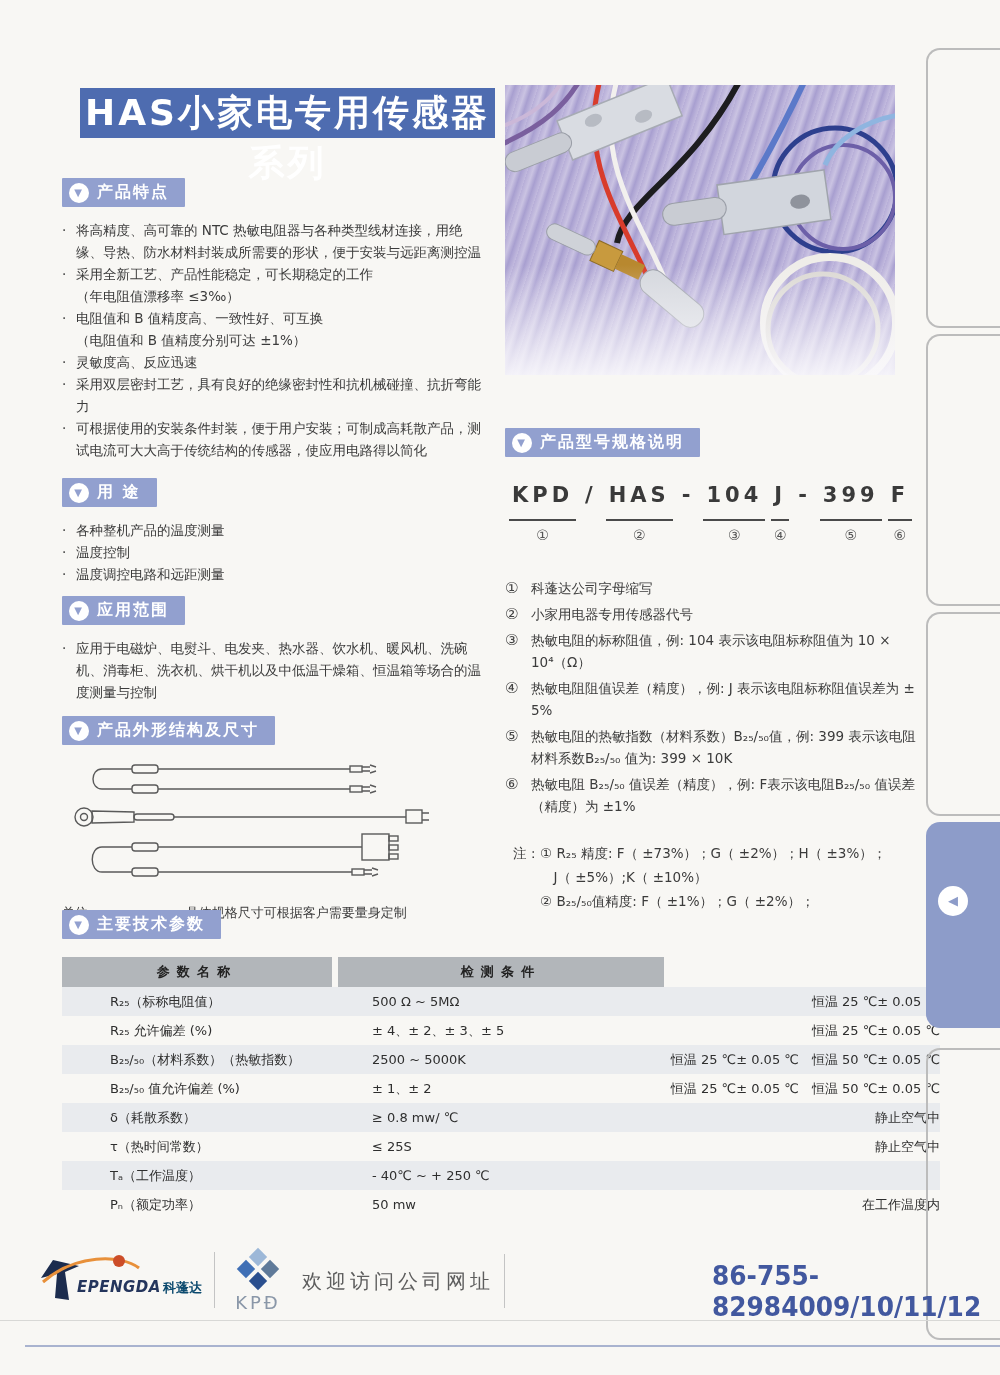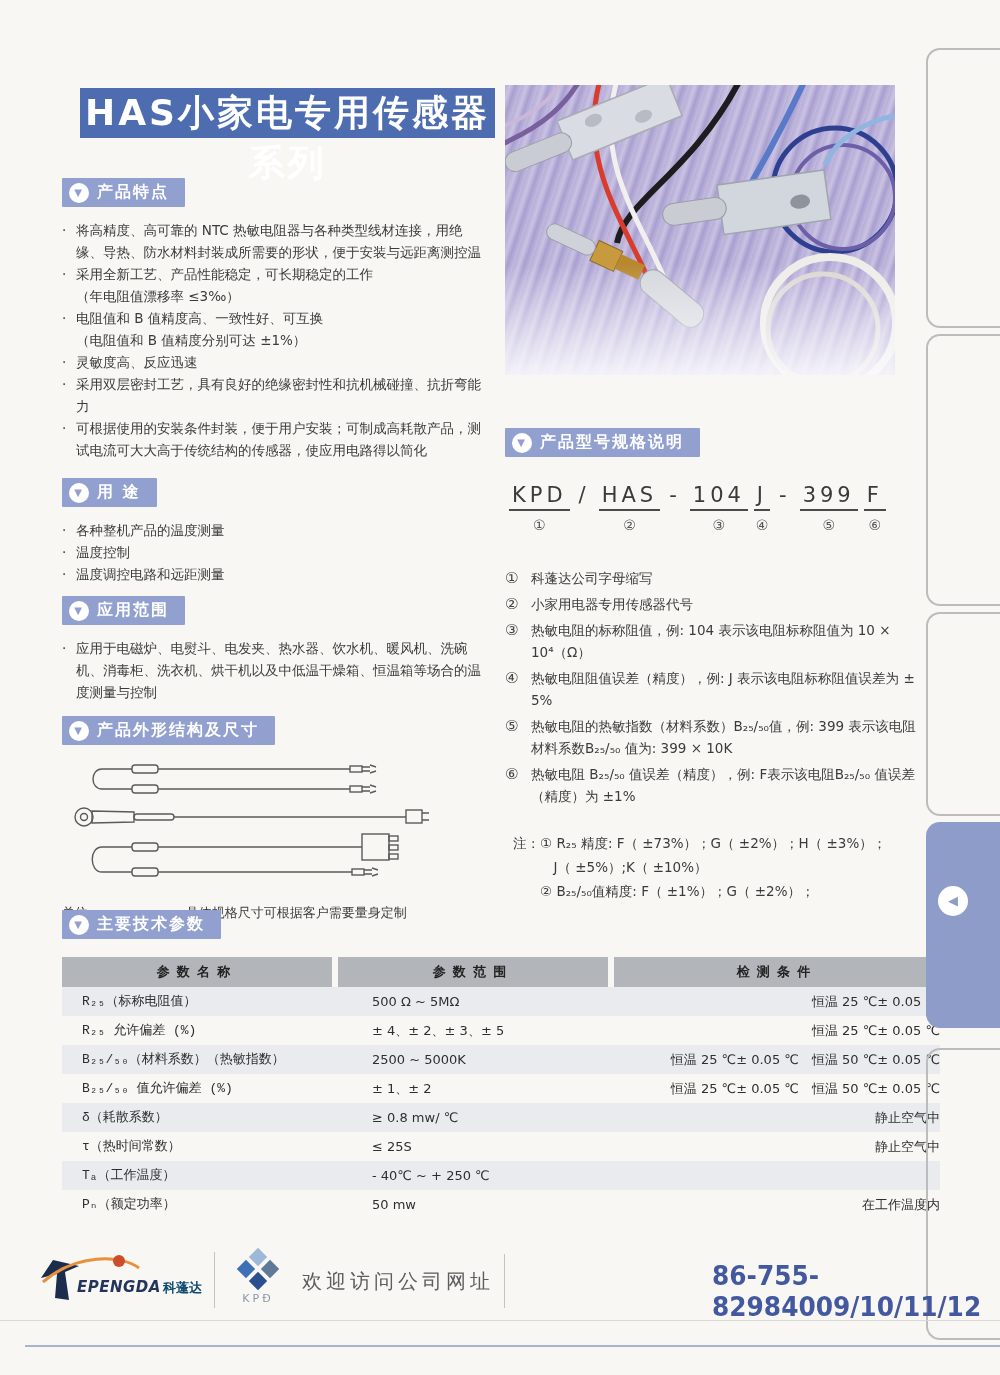--- a/index.html
+++ b/index.html
@@ -37,22 +37,22 @@
   
   #photo { left:505px; top:85px; width:390px; height:290px; overflow:hidden;
     background:repeating-linear-gradient(108deg,#b7aed8 0px,#cac3e2 5px,#a89fd0 10px,#c2bade 16px); }
   #photo .fade { position:absolute; inset:0;
     background:linear-gradient(to bottom, rgba(255,255,255,0) 62%, rgba(250,249,252,.9) 100%); }
   #photo svg { position:absolute; inset:0; }
 
   
   .code-row { display:flex; align-items:flex-start; margin:26px 0 0 4px; }
   .seg { display:flex; flex-direction:column; align-items:center; margin-right:6px; }
-  .seg-text { font-size:21px; font-weight:normal; color:#3a3a3a; letter-spacing:4px;
-    padding:0 3px 2px 3px; }
+  .seg-text { font-size:21px; font-weight:bold; color:#3a3a3a; letter-spacing:4px;
+    padding:0 3px 12px 3px; }
   .seg-text.on { border-bottom:2px solid #4a4a4a; }
   .seg-num { font-size:14px; color:#555; margin-top:6px; }
   .mlist { margin-top:34px; }
   .mitem { display:flex; font-size:13.5px; color:#3b3b3b; line-height:22px; margin-bottom:4px; }
   .mnum { width:26px; flex:0 0 26px; font-size:15px; color:#444; }
   .mtext { flex:1; }
   .note-block { margin-top:24px; margin-left:8px; }
   .note-line { font-size:13.5px; color:#3b3b3b; line-height:24px; }
 
   
@@ -60,40 +60,40 @@
   .dim-caption { display:flex; gap:64px; font-size:13px; color:#3b3b3b; margin-top:13px; }
 
   
   .ptable { margin-top:18px; width:878px; font-size:13px; color:#2e2e2e; }
   .thead { display:flex; gap:6px; }
   .th { background:#b2b6ba; height:30px; line-height:30px; text-align:center;
     font-weight:bold; letter-spacing:.55em; color:#222; }
   .th1 { width:270px; } .th2 { width:270px; } .th3 { width:326px; }
   .trow { display:flex; height:29px; line-height:29px; margin-top:0; }
   .trow:nth-child(odd) { background:#e9ebee; }   
-  .td-name { width:276px; padding-left:20px;font-family:Liberation Mono, monospace; }
+  .td-name { width:276px; padding-left:48px; }
   .td-range { width:276px; padding-left:34px; }
   .td-cond { width:326px; text-align:right; }
 
   
   .tab { position:absolute; left:926px; width:90px; border:2px solid #bcbcbc;
     border-right:none; border-radius:14px 0 0 14px; background:transparent; }
   .tab-active { position:absolute; left:926px; width:90px; background:#8d9cc9;
     border-radius:14px 0 0 14px; }
   .tab-circle { position:absolute; left:12px; width:30px; height:30px; border-radius:50%;
     background:#fff; color:#8d9cc9; text-align:center; line-height:30px; font-size:13px; }
 
   
   .fdiv { position:absolute; width:1px; background:#c4c4c4; }
   #logo-tep { left:35px; top:1252px; width:175px; height:56px; }
   #logo-tep .latin { position:absolute; left:42px; top:26px; font-size:15px; font-weight:bold;
     font-style:italic; color:#24355c; letter-spacing:.5px; }
   #logo-tep .cn { position:absolute; left:128px; top:27px; font-size:13px; font-weight:bold; color:#0c4a6e; }
   #logo-kpd { left:228px; top:1246px; width:60px; height:64px; text-align:center; }
-  #logo-kpd .kpd-txt { position:absolute; left:0; top:46px; width:60px; font-size:11px;
+  #logo-kpd .kpd-txt { position:absolute; left:0; top:46px; width:60px; font-size:18px;
     color:#8a97a8; letter-spacing:3px; }
   .welcome { position:absolute; left:302px; top:1268px; font-size:20px; color:#5d5d5d;
     letter-spacing:4px; }
   .urls { position:absolute; left:520px; top:1258px; color:#5b6cab; font-weight:bold;
     font-size:16px; line-height:21px; letter-spacing:1.5px; }
   .phone { position:absolute; left:712px; top:1260px; color:#42589f; font-weight:bold;
     font-size:27px; letter-spacing:0; transform:scaleX(.92); transform-origin:left center; }
   .footer-rule { position:absolute; left:0; top:1320px; width:1000px; height:1px; background:#d8d8d6; }
   .bottom-rule { position:absolute; left:25px; top:1345px; width:975px; height:2px; background:#a9b3cf; }
 </style>
@@ -375,21 +375,20 @@
   </div>
 
   <div class="abs" id="techparams">
     <div class="sec-hdr">
       <span class="hdr-circle">▼</span>
       <span>主要技术参数</span>
     </div>
     <div class="ptable">
       <div class="thead">
         <div class="th th1">参数名称</div>
-        <div class="th th2">参数范围</div>
         <div class="th th3">检测条件</div>
       </div>
       <div class="tbody">
 
           <div class="trow">
             <span class="td-name">R₂₅（标称电阻值）</span>
             <span class="td-range">500 Ω ~ 5MΩ</span>
             <span class="td-cond">恒温 25 ℃± 0.05 ℃</span>
           </div>
 

